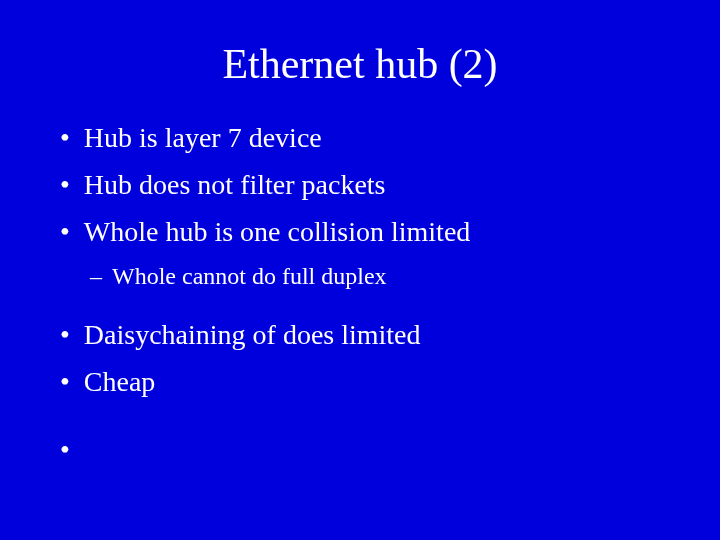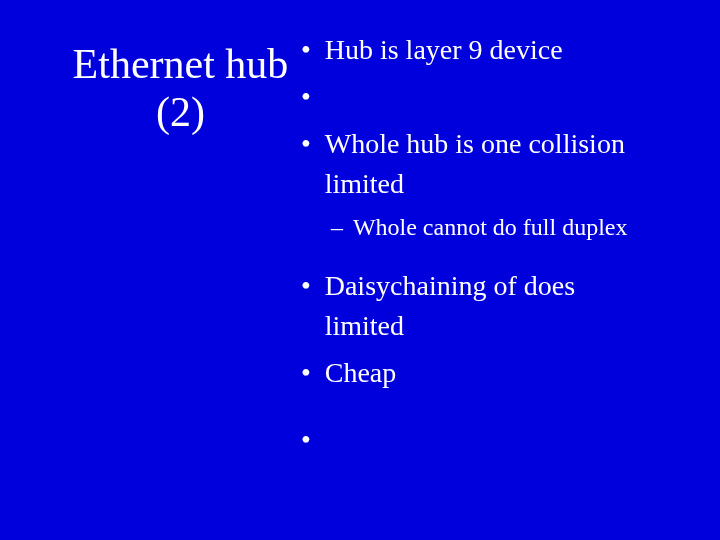--- a/index.html
+++ b/index.html
@@ -16,21 +16,21 @@
       color: white;
       overflow: hidden;
     }
 
     .slide {
       width: 720px;
       height: 540px;
       background-color: #0000dd;
       padding: 30px 60px;
       display: flex;
-      flex-direction: row;
+      flex-direction: column;
     }
 
     .title {
       text-align: center;
       font-size: 42px;
       font-weight: normal;
       color: white;
       margin-bottom: 30px;
       margin-top: 10px;
     }
@@ -79,25 +79,26 @@
 </head>
 <body>
 
 <div class="slide">
   <h1 class="title">Ethernet hub (2)</h1>
 
   <div class="content">
 
     <div class="bullet-item">
       <span class="bullet">•</span>
-      <span>Hub is layer 9 device</span>
+      <span>Hub is layer 7 device</span>
     </div>
 
     <div class="bullet-item">
       <span class="bullet">•</span>
+      <span>Hub does not filter packets</span>
     </div>
 
     <div class="bullet-item">
       <span class="bullet">•</span>
       <span>Whole hub is one collision limited</span>
     </div>
 
     <div class="sub-item">
       <span class="dash">–</span>
       <span>Whole cannot do full duplex</span>

